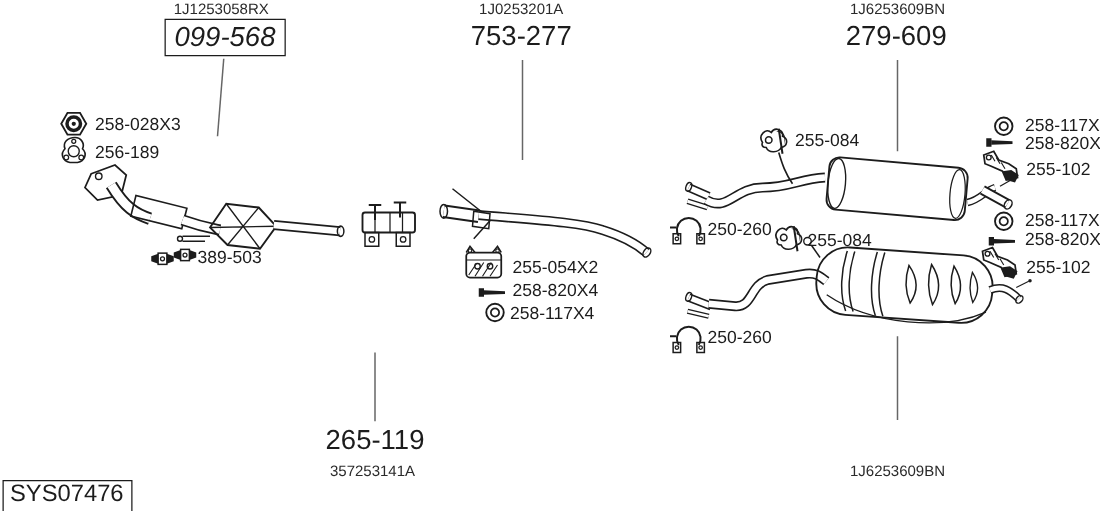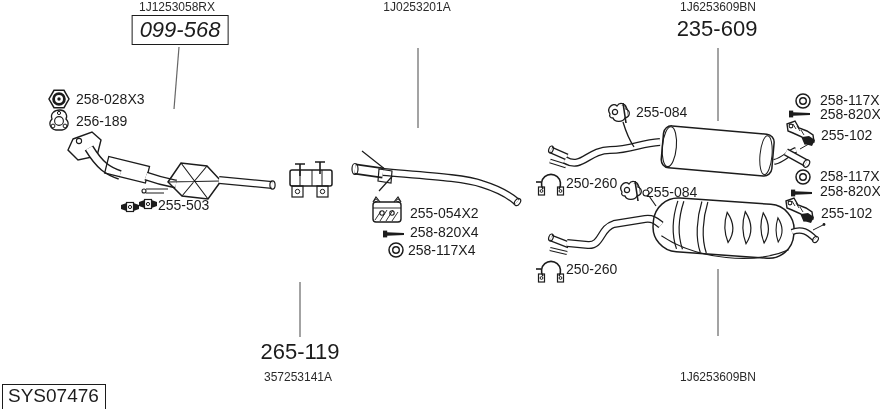--- a/index.html
+++ b/index.html
@@ -211,32 +211,33 @@
       <use href="#washer" x="803" y="177"></use>
       <use href="#bolt" x="791" y="193"></use>
       <use href="#tailbracket" x="799" y="210"></use>
     </g>
   </svg>
 
   <div class="lbl oem ctr" style="left:177px;top:1px">1J1253058RX</div>
   <div class="numbox" style="left:180px;top:15px">099-568</div>
 
   <div class="lbl oem ctr" style="left:417px;top:1px">1J0253201A</div>
+  <div class="lbl big ctr" style="left:417px;top:17px">753-277</div>
 
   <div class="lbl oem ctr" style="left:718px;top:1px">1J6253609BN</div>
-  <div class="lbl big ctr" style="left:717px;top:17px">235-609</div>
+  <div class="lbl big ctr" style="left:717px;top:17px">279-609</div>
 
   <div class="lbl big ctr" style="left:300px;top:340px">265-119</div>
   <div class="lbl oem ctr" style="left:298px;top:371px">357253141A</div>
 
   <div class="lbl oem ctr" style="left:718px;top:371px">1J6253609BN</div>
 
   <div class="lbl sm" style="left:76px;top:92px">258-028X3</div>
   <div class="lbl sm" style="left:76px;top:114px">256-189</div>
-  <div class="lbl sm" style="left:158px;top:198px">255-503</div>
+  <div class="lbl sm" style="left:158px;top:198px">389-503</div>
   <div class="lbl sm" style="left:410px;top:206px">255-054X2</div>
   <div class="lbl sm" style="left:410px;top:225px">258-820X4</div>
   <div class="lbl sm" style="left:408px;top:243px">258-117X4</div>
   <div class="lbl sm" style="left:636px;top:105px">255-084</div>
   <div class="lbl sm" style="left:566px;top:176px">250-260</div>
   <div class="lbl sm" style="left:646px;top:185px">255-084</div>
   <div class="lbl sm" style="left:566px;top:262px">250-260</div>
   <div class="lbl sm" style="left:820px;top:93px">258-117X2</div>
   <div class="lbl sm" style="left:820px;top:107px">258-820X2</div>
   <div class="lbl sm" style="left:821px;top:128px">255-102</div>

